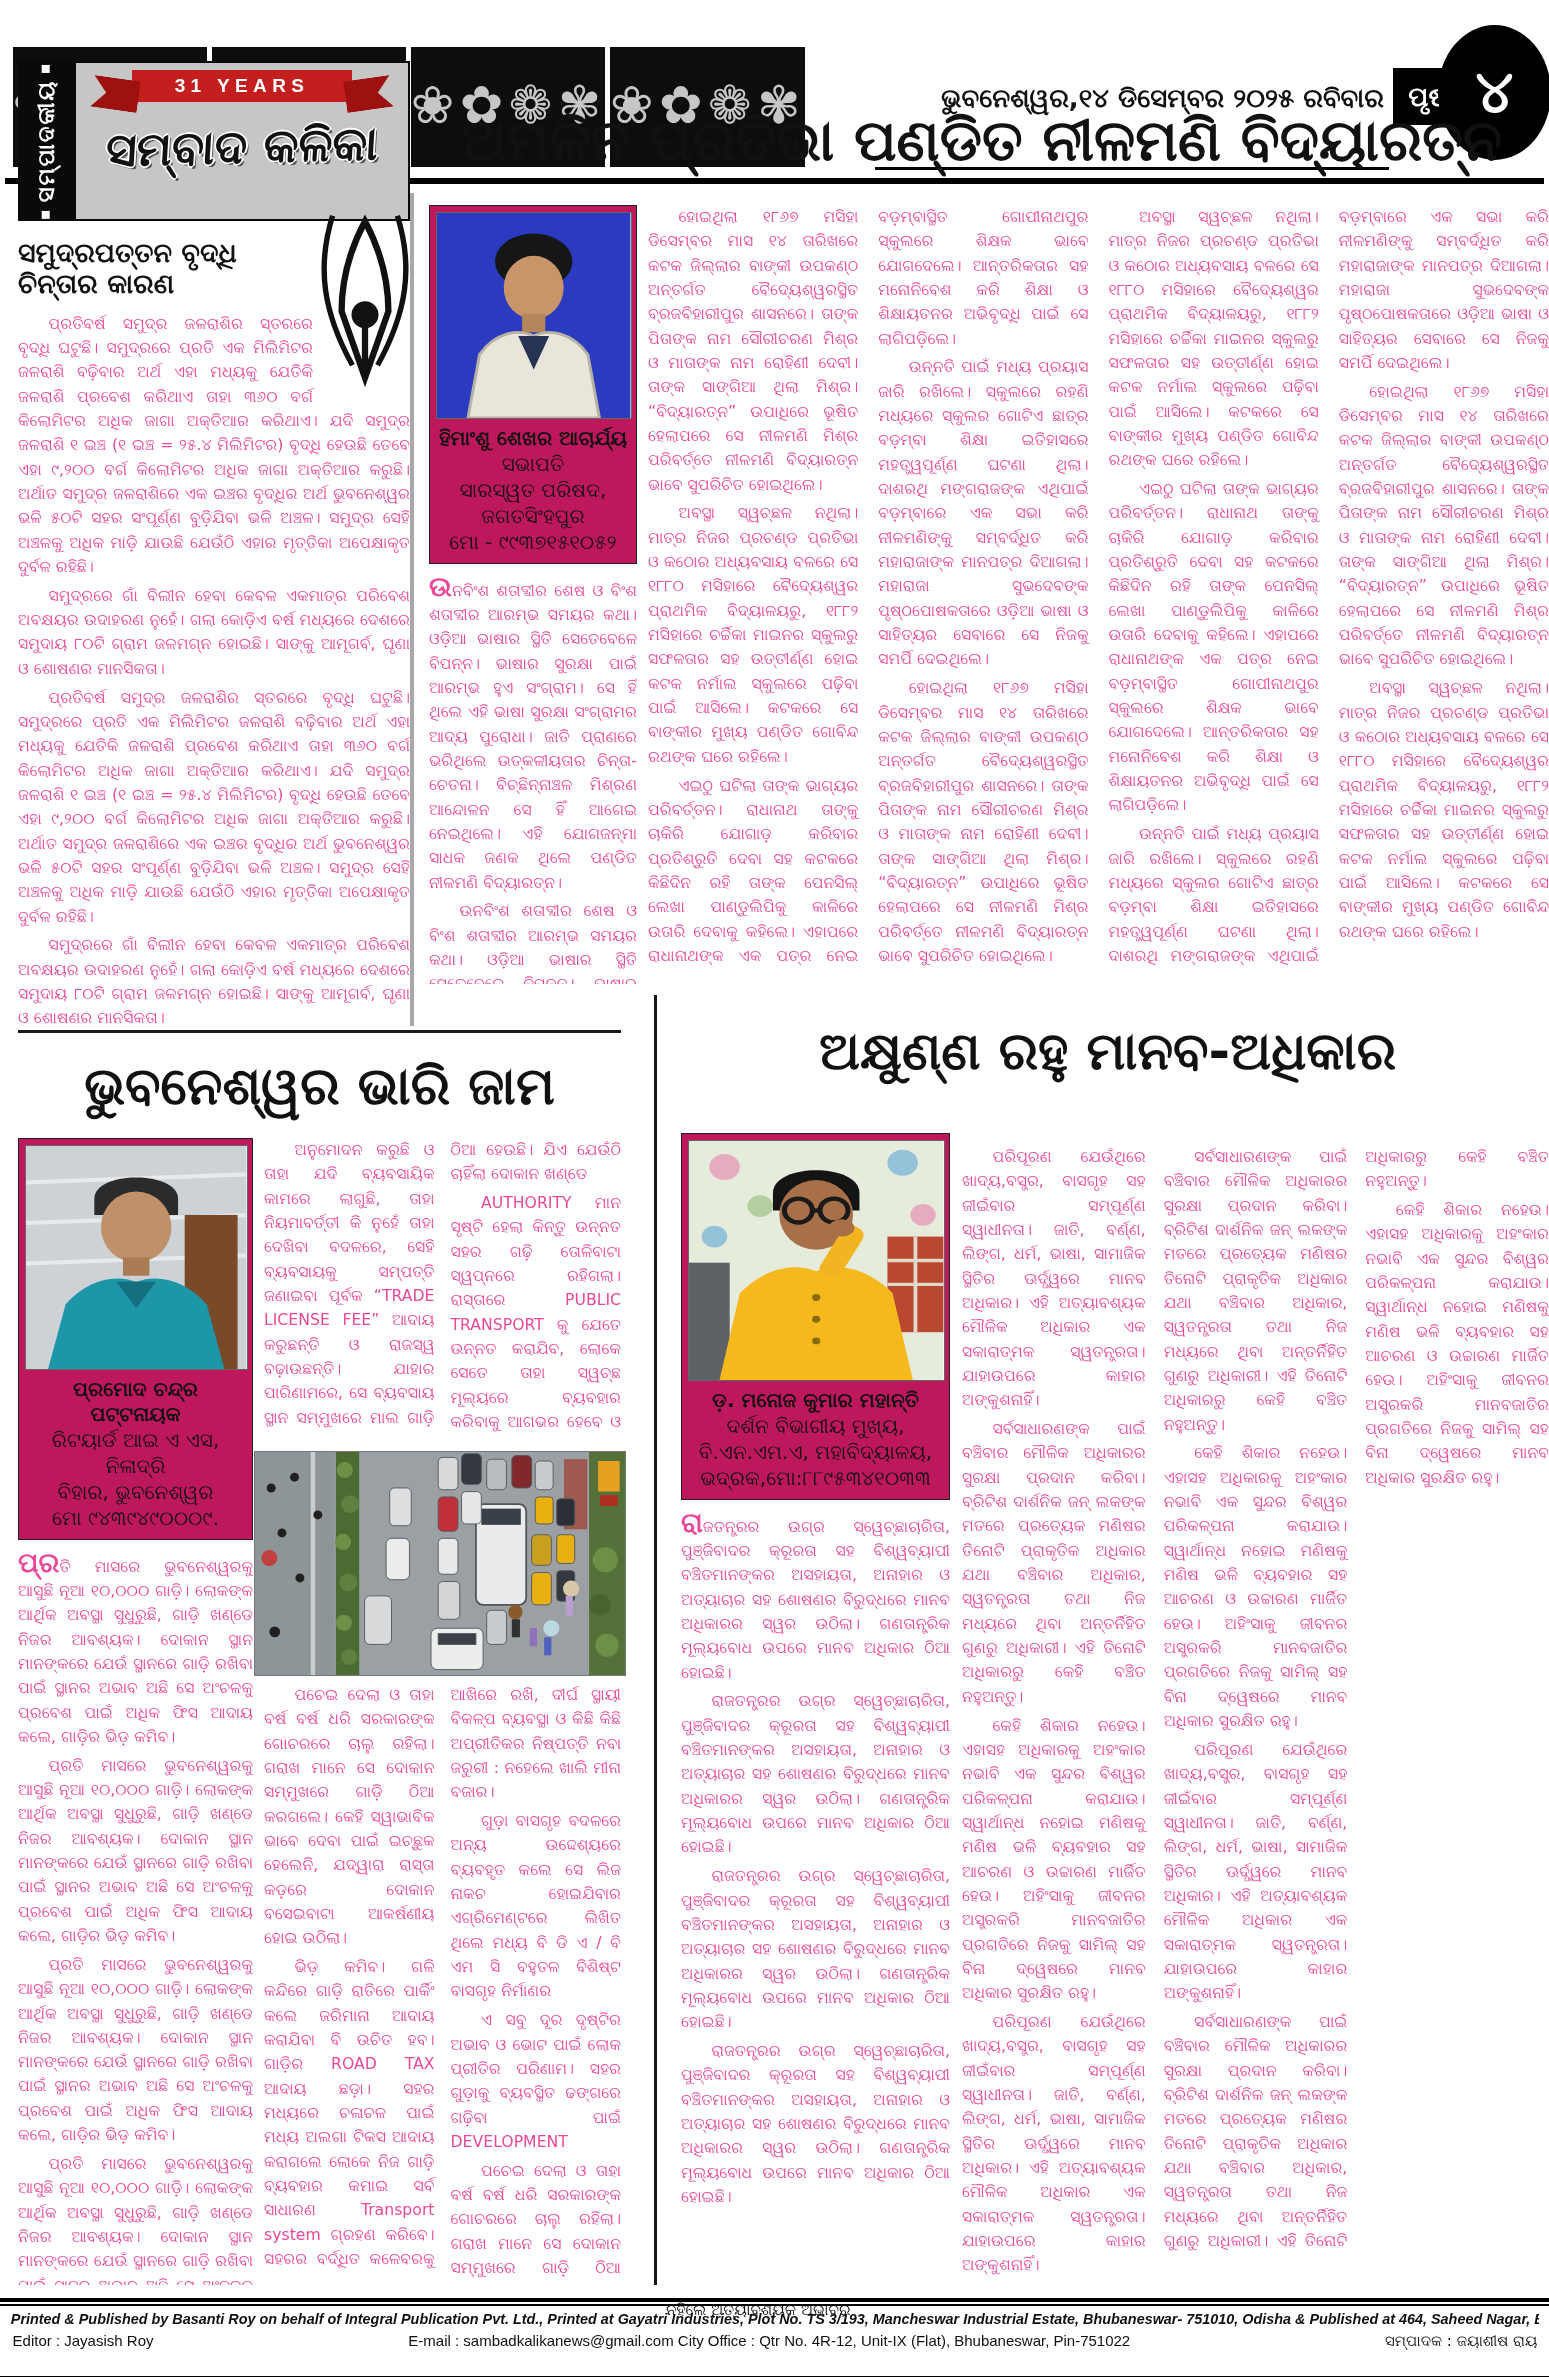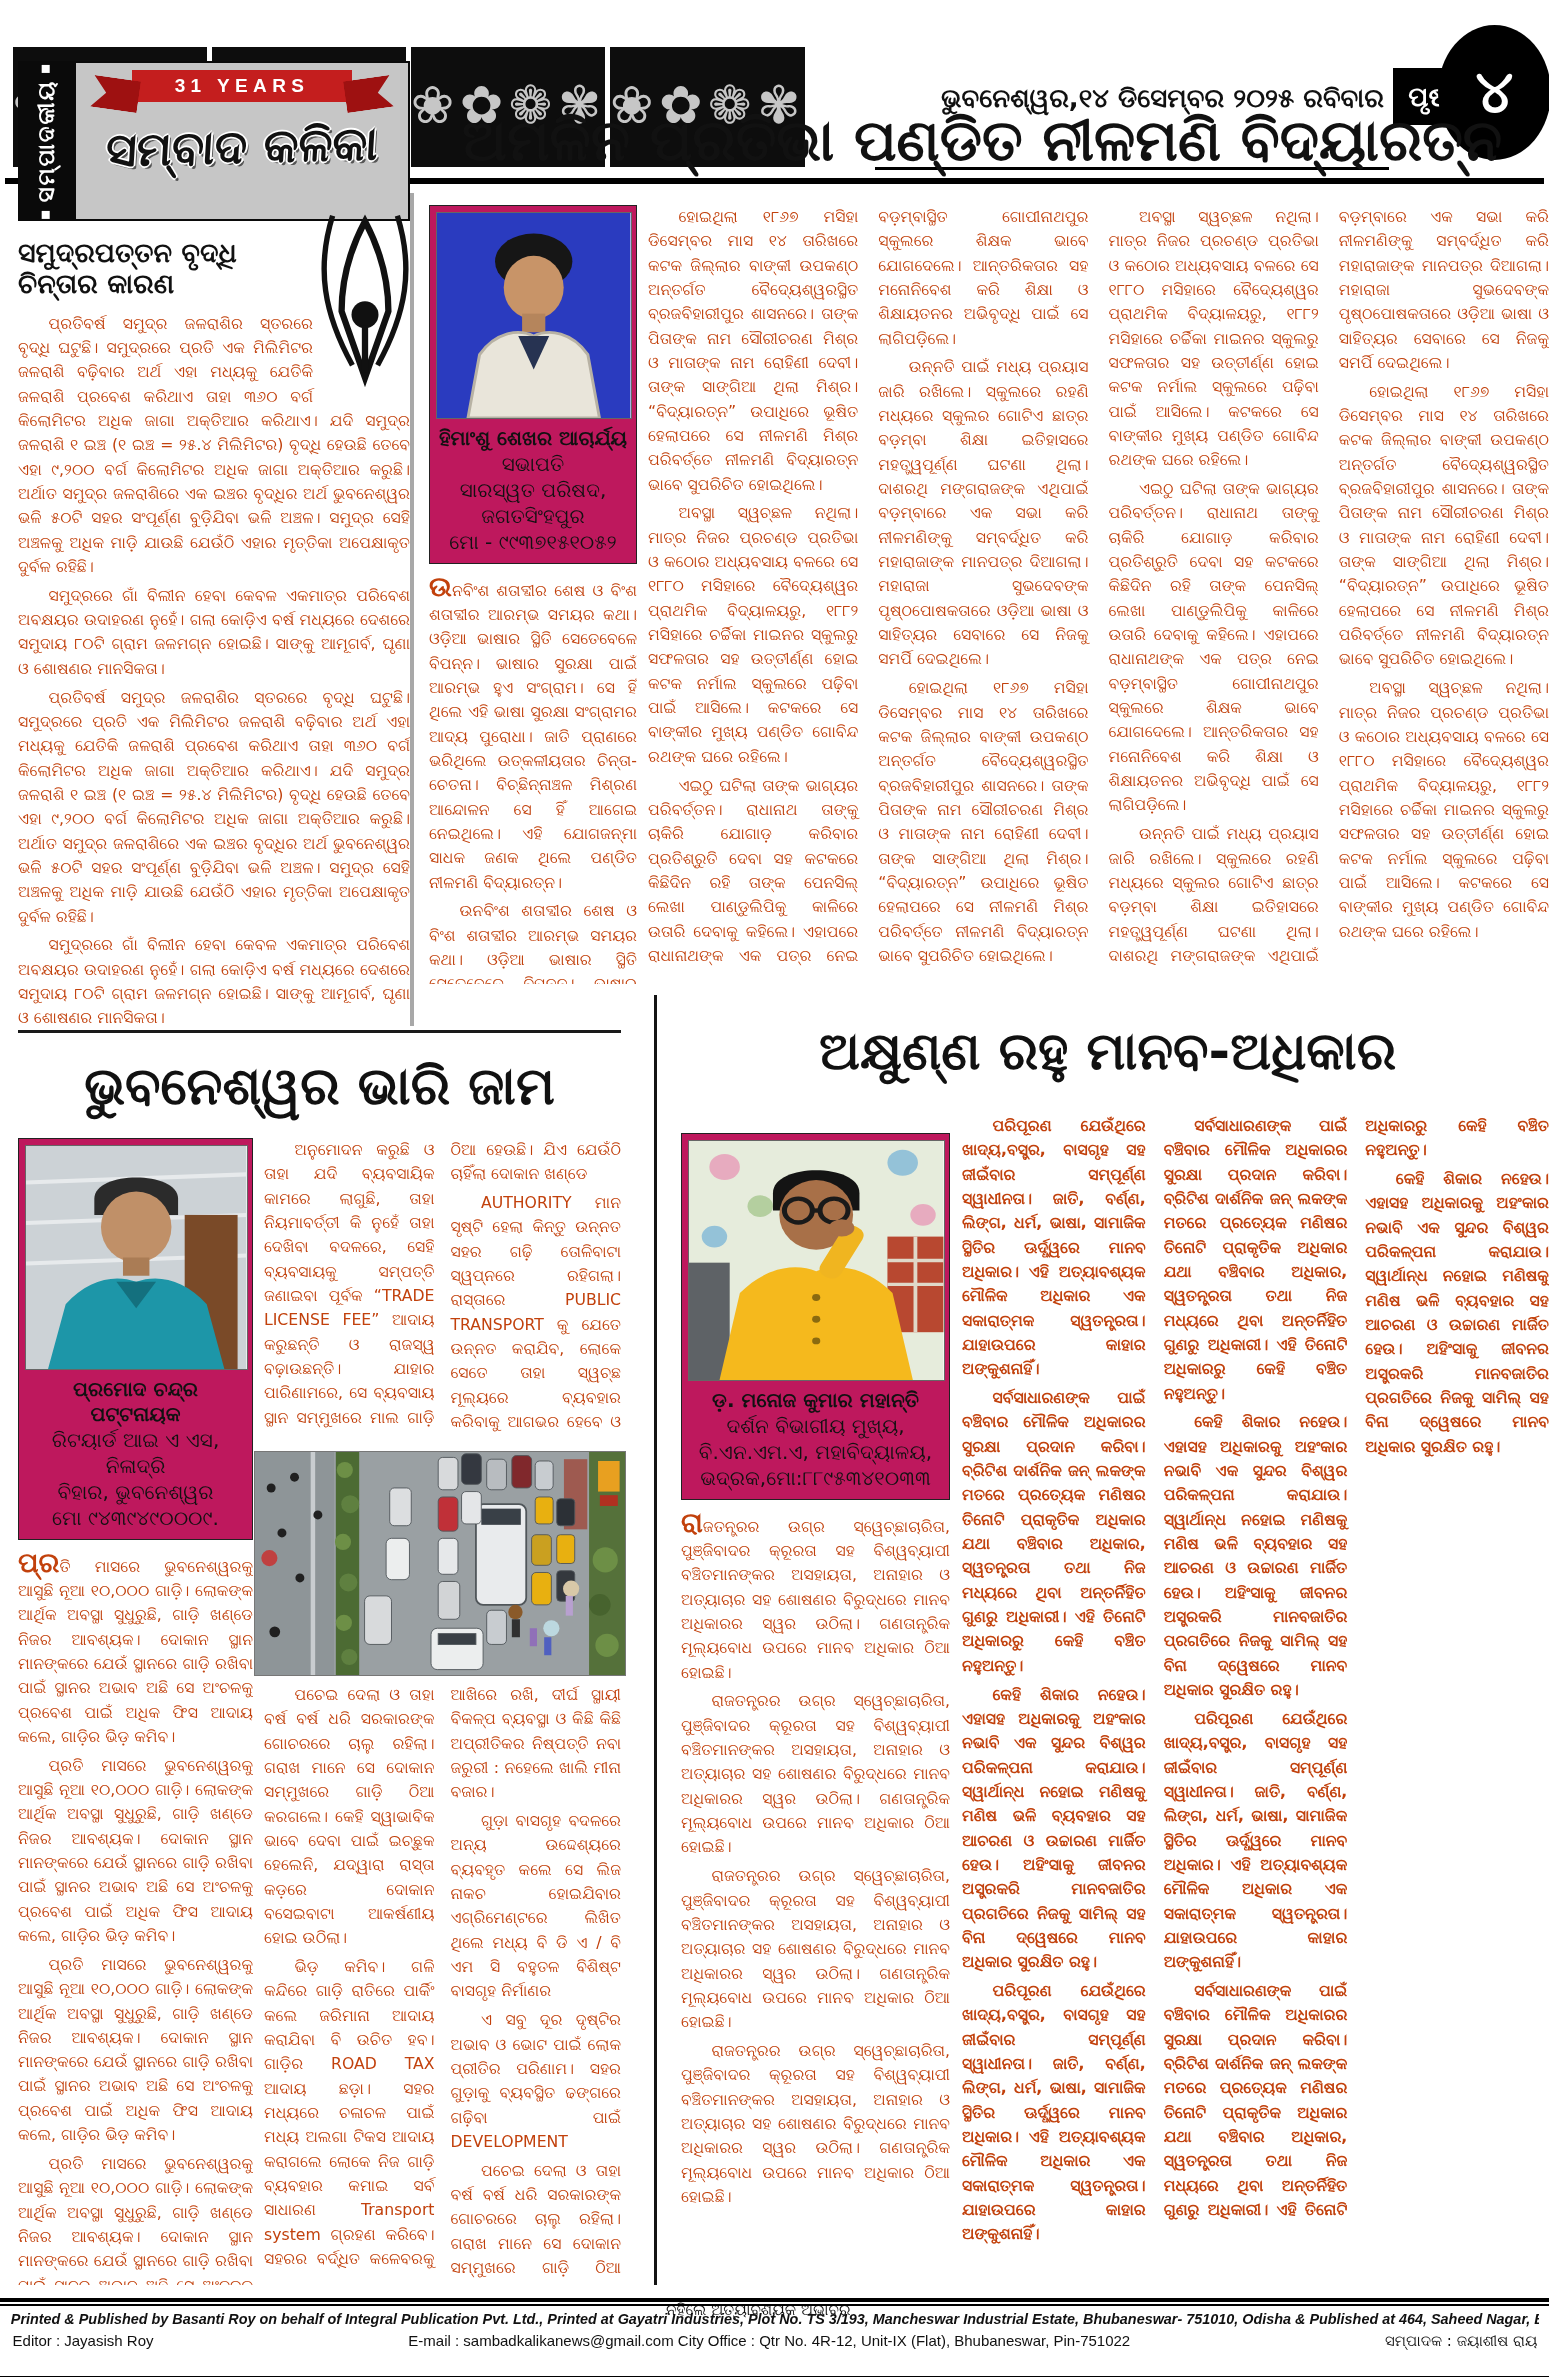--- a/index.html
+++ b/index.html
@@ -35,21 +35,21 @@
   .ribbon::after{right:-40px;clip-path:polygon(0 0,100% 0,70% 50%,100% 100%,0 100%);transform:rotate(-8deg);}
   .logo-script{position:absolute;left:0;right:0;top:56px;text-align:center;font-size:47px;font-weight:700;
                transform:skewX(-5deg) rotate(-1.5deg);
                text-shadow:1.8px 0 #fff,-1.8px 0 #fff,0 1.8px #fff,0 -1.8px #fff,2.7px 2.7px 0 #555;}
   .edit-title{font-weight:700;font-size:27px;line-height:1.15;}
   .nib-spacer{float:right;width:97px;height:90px;}
   .gray-divider{background:#a8a8a8;}
   .black-divider{background:#141414;}
 
   
-  .body-text{font-size:15.7px;line-height:1.55;text-align:justify;overflow:hidden;color:#c2410c;}
+  .body-text{font-size:15.7px;line-height:1.55;text-align:justify;overflow:hidden;color:#ec4899;}
   .body-text p{margin:0 0 4.5px 0;text-indent:30.5px;}
   .body-text p.lead-para{text-indent:0;}
   .lead-char{font-weight:700;font-size:1.75em;line-height:1;}
   .cols2{column-count:2;column-gap:16px;column-fill:auto;height:100%;}
   .cols3{column-count:3;column-gap:18px;column-fill:auto;height:100%;}
   .cols4{column-count:4;column-gap:20px;column-fill:auto;height:100%;}
 
   
   .headline{font-weight:700;text-align:center;white-space:nowrap;overflow:hidden;}
   .headline.h-main{font-size:57px;}
@@ -317,21 +317,21 @@
       <div class="author-line">ଭଦ୍ରକ,ମୋ:୮୮୯୫୩୪୧୦୩୩</div>
     </div>
     <div class="body-text flex-rest">
         <p class="lead-para"><span class="lead-char">ରା</span>ଜତନ୍ତ୍ରର ଉଗ୍ର ସ୍ୱେଚ୍ଛାଚାରିତା, ପୁଞ୍ଜିବାଦର କ୍ରୂରତା ସହ ବିଶ୍ୱବ୍ୟାପୀ ବଞ୍ଚିତମାନଙ୍କର ଅସହାୟତା, ଅନାହାର ଓ ଅତ୍ୟାଚାର ସହ ଶୋଷଣର ବିରୁଦ୍ଧରେ ମାନବ ଅଧିକାରର ସ୍ୱର ଉଠିଲା। ଗଣତାନ୍ତ୍ରିକ ମୂଲ୍ୟବୋଧ ଉପରେ ମାନବ ଅଧିକାର ଠିଆ ହୋଇଛି।</p>
         <p>ରାଜତନ୍ତ୍ରର ଉଗ୍ର ସ୍ୱେଚ୍ଛାଚାରିତା, ପୁଞ୍ଜିବାଦର କ୍ରୂରତା ସହ ବିଶ୍ୱବ୍ୟାପୀ ବଞ୍ଚିତମାନଙ୍କର ଅସହାୟତା, ଅନାହାର ଓ ଅତ୍ୟାଚାର ସହ ଶୋଷଣର ବିରୁଦ୍ଧରେ ମାନବ ଅଧିକାରର ସ୍ୱର ଉଠିଲା। ଗଣତାନ୍ତ୍ରିକ ମୂଲ୍ୟବୋଧ ଉପରେ ମାନବ ଅଧିକାର ଠିଆ ହୋଇଛି।</p>
         <p>ରାଜତନ୍ତ୍ରର ଉଗ୍ର ସ୍ୱେଚ୍ଛାଚାରିତା, ପୁଞ୍ଜିବାଦର କ୍ରୂରତା ସହ ବିଶ୍ୱବ୍ୟାପୀ ବଞ୍ଚିତମାନଙ୍କର ଅସହାୟତା, ଅନାହାର ଓ ଅତ୍ୟାଚାର ସହ ଶୋଷଣର ବିରୁଦ୍ଧରେ ମାନବ ଅଧିକାରର ସ୍ୱର ଉଠିଲା। ଗଣତାନ୍ତ୍ରିକ ମୂଲ୍ୟବୋଧ ଉପରେ ମାନବ ଅଧିକାର ଠିଆ ହୋଇଛି।</p>
         <p>ରାଜତନ୍ତ୍ରର ଉଗ୍ର ସ୍ୱେଚ୍ଛାଚାରିତା, ପୁଞ୍ଜିବାଦର କ୍ରୂରତା ସହ ବିଶ୍ୱବ୍ୟାପୀ ବଞ୍ଚିତମାନଙ୍କର ଅସହାୟତା, ଅନାହାର ଓ ଅତ୍ୟାଚାର ସହ ଶୋଷଣର ବିରୁଦ୍ଧରେ ମାନବ ଅଧିକାରର ସ୍ୱର ଉଠିଲା। ଗଣତାନ୍ତ୍ରିକ ମୂଲ୍ୟବୋଧ ଉପରେ ମାନବ ଅଧିକାର ଠିଆ ହୋଇଛି।</p>
       </div>
   </div>
 
-  <div class="abs" style="left:962px;top:1114px;width:587px;height:1152px;font-weight:bold;">
+  <div class="abs" style="left:962px;top:1145px;width:587px;height:1152px;">
     <div class="body-text cols3">
         <p>ପରିପୂରଣ ଯେଉଁଥିରେ ଖାଦ୍ୟ,ବସ୍ତ୍ର, ବାସଗୃହ ସହ ଜୀଇଁବାର ସମ୍ପୂର୍ଣ୍ଣ ସ୍ୱାଧୀନତା। ଜାତି, ବର୍ଣ୍ଣ, ଲିଙ୍ଗ, ଧର୍ମ, ଭାଷା, ସାମାଜିକ ସ୍ଥିତିର ଊର୍ଦ୍ଧ୍ୱରେ ମାନବ ଅଧିକାର। ଏହି ଅତ୍ୟାବଶ୍ୟକ ମୌଳିକ ଅଧିକାର ଏକ ସକାରାତ୍ମକ ସ୍ୱତନ୍ତ୍ରତା। ଯାହାଉପରେ କାହାର ଅଙ୍କୁଶନାହିଁ।</p>
         <p>ସର୍ବସାଧାରଣଙ୍କ ପାଇଁ ବଞ୍ଚିବାର ମୌଳିକ ଅଧିକାରର ସୁରକ୍ଷା ପ୍ରଦାନ କରିବା। ବ୍ରିଟିଶ ଦାର୍ଶନିକ ଜନ୍ ଲକଙ୍କ ମତରେ ପ୍ରତ୍ୟେକ ମଣିଷର ତିନୋଟି ପ୍ରାକୃତିକ ଅଧିକାର ଯଥା ବଞ୍ଚିବାର ଅଧିକାର, ସ୍ୱତନ୍ତ୍ରତା ତଥା ନିଜ ମଧ୍ୟରେ ଥିବା ଅନ୍ତର୍ନିହିତ ଗୁଣରୁ ଅଧିକାରୀ। ଏହି ତିନୋଟି ଅଧିକାରରୁ କେହି ବଞ୍ଚିତ ନହୁଅନ୍ତୁ।</p>
         <p>କେହି ଶିକାର ନହେଉ। ଏହାସହ ଅଧିକାରକୁ ଅହଂକାର ନଭାବି ଏକ ସୁନ୍ଦର ବିଶ୍ୱର ପରିକଳ୍ପନା କରାଯାଉ। ସ୍ୱାର୍ଥାନ୍ଧ ନହୋଇ ମଣିଷକୁ ମଣିଷ ଭଳି ବ୍ୟବହାର ସହ ଆଚରଣ ଓ ଉଚ୍ଚାରଣ ମାର୍ଜିତ ହେଉ। ଅହିଂସାକୁ ଜୀବନର ଅସ୍ତ୍ରକରି ମାନବଜାତିର ପ୍ରଗତିରେ ନିଜକୁ ସାମିଲ୍ ସହ ବିନା ଦ୍ୱେଷରେ ମାନବ ଅଧିକାର ସୁରକ୍ଷିତ ରହୁ।</p>
         <p>ପରିପୂରଣ ଯେଉଁଥିରେ ଖାଦ୍ୟ,ବସ୍ତ୍ର, ବାସଗୃହ ସହ ଜୀଇଁବାର ସମ୍ପୂର୍ଣ୍ଣ ସ୍ୱାଧୀନତା। ଜାତି, ବର୍ଣ୍ଣ, ଲିଙ୍ଗ, ଧର୍ମ, ଭାଷା, ସାମାଜିକ ସ୍ଥିତିର ଊର୍ଦ୍ଧ୍ୱରେ ମାନବ ଅଧିକାର। ଏହି ଅତ୍ୟାବଶ୍ୟକ ମୌଳିକ ଅଧିକାର ଏକ ସକାରାତ୍ମକ ସ୍ୱତନ୍ତ୍ରତା। ଯାହାଉପରେ କାହାର ଅଙ୍କୁଶନାହିଁ।</p>
         <p>ସର୍ବସାଧାରଣଙ୍କ ପାଇଁ ବଞ୍ଚିବାର ମୌଳିକ ଅଧିକାରର ସୁରକ୍ଷା ପ୍ରଦାନ କରିବା। ବ୍ରିଟିଶ ଦାର୍ଶନିକ ଜନ୍ ଲକଙ୍କ ମତରେ ପ୍ରତ୍ୟେକ ମଣିଷର ତିନୋଟି ପ୍ରାକୃତିକ ଅଧିକାର ଯଥା ବଞ୍ଚିବାର ଅଧିକାର, ସ୍ୱତନ୍ତ୍ରତା ତଥା ନିଜ ମଧ୍ୟରେ ଥିବା ଅନ୍ତର୍ନିହିତ ଗୁଣରୁ ଅଧିକାରୀ। ଏହି ତିନୋଟି ଅଧିକାରରୁ କେହି ବଞ୍ଚିତ ନହୁଅନ୍ତୁ।</p>
         <p>କେହି ଶିକାର ନହେଉ। ଏହାସହ ଅଧିକାରକୁ ଅହଂକାର ନଭାବି ଏକ ସୁନ୍ଦର ବିଶ୍ୱର ପରିକଳ୍ପନା କରାଯାଉ। ସ୍ୱାର୍ଥାନ୍ଧ ନହୋଇ ମଣିଷକୁ ମଣିଷ ଭଳି ବ୍ୟବହାର ସହ ଆଚରଣ ଓ ଉଚ୍ଚାରଣ ମାର୍ଜିତ ହେଉ। ଅହିଂସାକୁ ଜୀବନର ଅସ୍ତ୍ରକରି ମାନବଜାତିର ପ୍ରଗତିରେ ନିଜକୁ ସାମିଲ୍ ସହ ବିନା ଦ୍ୱେଷରେ ମାନବ ଅଧିକାର ସୁରକ୍ଷିତ ରହୁ।</p>
         <p>ପରିପୂରଣ ଯେଉଁଥିରେ ଖାଦ୍ୟ,ବସ୍ତ୍ର, ବାସଗୃହ ସହ ଜୀଇଁବାର ସମ୍ପୂର୍ଣ୍ଣ ସ୍ୱାଧୀନତା। ଜାତି, ବର୍ଣ୍ଣ, ଲିଙ୍ଗ, ଧର୍ମ, ଭାଷା, ସାମାଜିକ ସ୍ଥିତିର ଊର୍ଦ୍ଧ୍ୱରେ ମାନବ ଅଧିକାର। ଏହି ଅତ୍ୟାବଶ୍ୟକ ମୌଳିକ ଅଧିକାର ଏକ ସକାରାତ୍ମକ ସ୍ୱତନ୍ତ୍ରତା। ଯାହାଉପରେ କାହାର ଅଙ୍କୁଶନାହିଁ।</p>
         <p>ସର୍ବସାଧାରଣଙ୍କ ପାଇଁ ବଞ୍ଚିବାର ମୌଳିକ ଅଧିକାରର ସୁରକ୍ଷା ପ୍ରଦାନ କରିବା। ବ୍ରିଟିଶ ଦାର୍ଶନିକ ଜନ୍ ଲକଙ୍କ ମତରେ ପ୍ରତ୍ୟେକ ମଣିଷର ତିନୋଟି ପ୍ରାକୃତିକ ଅଧିକାର ଯଥା ବଞ୍ଚିବାର ଅଧିକାର, ସ୍ୱତନ୍ତ୍ରତା ତଥା ନିଜ ମଧ୍ୟରେ ଥିବା ଅନ୍ତର୍ନିହିତ ଗୁଣରୁ ଅଧିକାରୀ। ଏହି ତିନୋଟି ଅଧିକାରରୁ କେହି ବଞ୍ଚିତ ନହୁଅନ୍ତୁ।</p>
         <p>କେହି ଶିକାର ନହେଉ। ଏହାସହ ଅଧିକାରକୁ ଅହଂକାର ନଭାବି ଏକ ସୁନ୍ଦର ବିଶ୍ୱର ପରିକଳ୍ପନା କରାଯାଉ। ସ୍ୱାର୍ଥାନ୍ଧ ନହୋଇ ମଣିଷକୁ ମଣିଷ ଭଳି ବ୍ୟବହାର ସହ ଆଚରଣ ଓ ଉଚ୍ଚାରଣ ମାର୍ଜିତ ହେଉ। ଅହିଂସାକୁ ଜୀବନର ଅସ୍ତ୍ରକରି ମାନବଜାତିର ପ୍ରଗତିରେ ନିଜକୁ ସାମିଲ୍ ସହ ବିନା ଦ୍ୱେଷରେ ମାନବ ଅଧିକାର ସୁରକ୍ଷିତ ରହୁ।</p>

